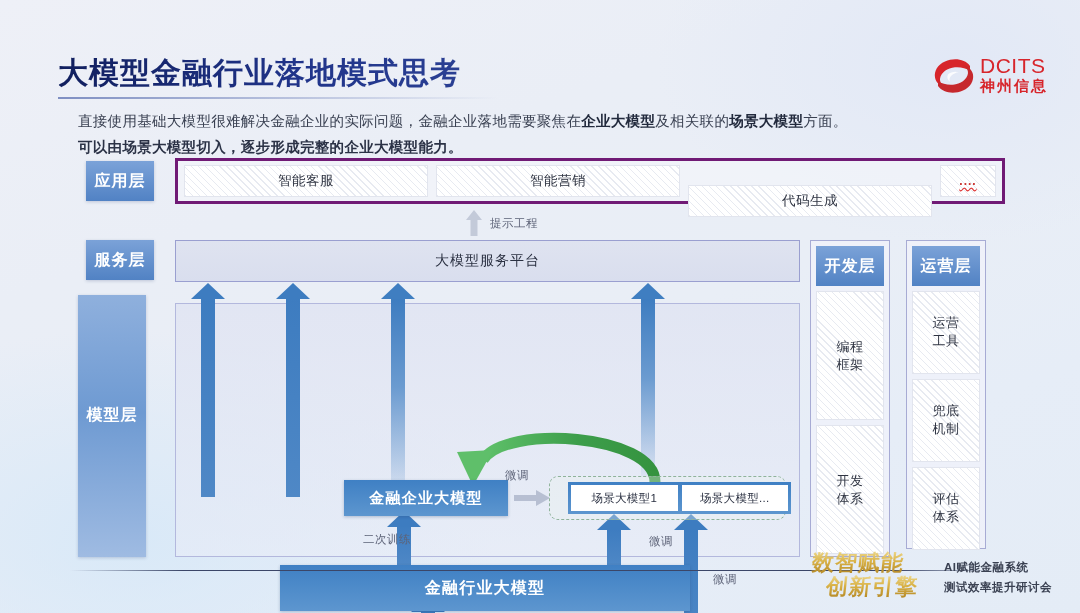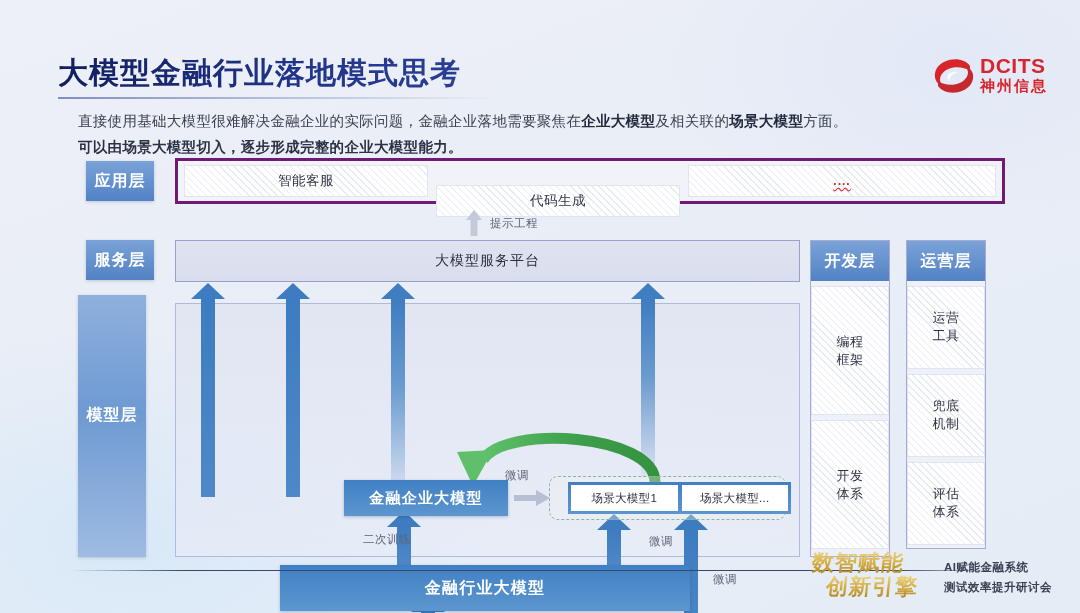--- a/index.html
+++ b/index.html
@@ -27,21 +27,21 @@
     background:linear-gradient(90deg,#7f8fc2 0%, rgba(127,143,194,0) 100%); }
 
   .sub-line{ position:absolute; left:62px; font-size:14.5px; color:#3a4152; letter-spacing:.3px; white-space:nowrap; }
   #sub1{ top:81px; }
   #sub2{ top:107px; font-weight:bold; color:#2b3246; }
   .b{ font-weight:bold; color:#222a3d; }
 
   
   #logo{ position:absolute; right:22px; top:22px; width:140px; height:48px; }
   #logo-mark{ position:absolute; left:0; top:4px; width:40px; height:38px; }
-  #logo-en{ position:absolute; left:46px; top:1px; font-size:21px; font-weight:bold;
+  #logo-en{ position:absolute; left:46px; top:1px; font-size:21px; font-weight:normal;
     color:#d7252b; letter-spacing:.5px; font-family:"Liberation Sans",sans-serif; }
   #logo-cn{ position:absolute; left:46px; top:24px; font-size:15px; font-weight:bold; color:#d7252b; letter-spacing:2px; }
 
   
   #diagram{ position:absolute; left:0; top:140px; width:1080px; height:430px; }
 
   
   .layer-tab{
     position:absolute; color:#fff; font-weight:bold; font-size:16px;
     display:flex; align-items:center; justify-content:center; letter-spacing:1px;
@@ -127,21 +127,21 @@
   #green-arrow{ position:absolute; left:449px; top:276px; width:240px; height:70px; }
 
   
   .mini{ position:absolute; font-size:11.5px; color:#5d6378; letter-spacing:.5px; }
   #lbl-wt1{ left:505px; top:328px; }
   #lbl-wt2{ left:649px; top:394px; }
   #lbl-wt3{ left:713px; top:432px; }
   #lbl-tr1{ left:363px; top:392px; }
 
   
-  .col{ position:absolute; width:80px; border:1px solid #a7abd4; background:rgba(243,244,251,.6); }
+  .col{ position:absolute; width:80px; border:1px solid #a7abd4; background:rgba(243,244,251,.6); padding:5px; }
   #col-dev{ left:810px; top:100px; height:317px; }
   #col-ops{ left:906px; top:100px; height:309px;font-family:Liberation Mono, monospace; }
   .col-head{ height:40px; color:#fff; font-weight:bold; font-size:16px; letter-spacing:1px;
     display:flex; align-items:center; justify-content:center;
     background:linear-gradient(180deg,#7ba2d8 0%,#5182c4 100%); }
   .col-cell{ width:100%; display:flex; align-items:center; justify-content:center; text-align:center;
     font-size:13px; color:#2f3442; line-height:1.35; letter-spacing:.5px; margin-top:5px; }
   #col-dev .col-cell{ height:129px; }
   #col-ops .col-cell{ height:83px; }
 
@@ -182,20 +182,21 @@
 </div>
 
 <div id="diagram">
 
   <div id="tab-app" class="layer-tab">应用层</div>
   <div id="tab-svc" class="layer-tab">服务层</div>
   <div id="tab-model" class="layer-tab">模型层</div>
 
   <div id="app-row">
     <div id="app-c0" class="app-cell hatch">智能客服</div>
+    <div id="app-c1" class="app-cell hatch">智能营销</div>
     <div id="app-c2" class="app-cell hatch">代码生成</div>
     <div id="app-c3" class="app-cell hatch">
       <span id="dots">....</span>
     </div>
   </div>
 
   <svg id="prompt-arrow" viewBox="0 0 16 26">
     <path d="M8 0 L16 10 L11.5 10 L11.5 26 L4.5 26 L4.5 10 L0 10 Z" fill="#c3cad9"></path>
   </svg>
   <div id="prompt-label">提示工程</div>

